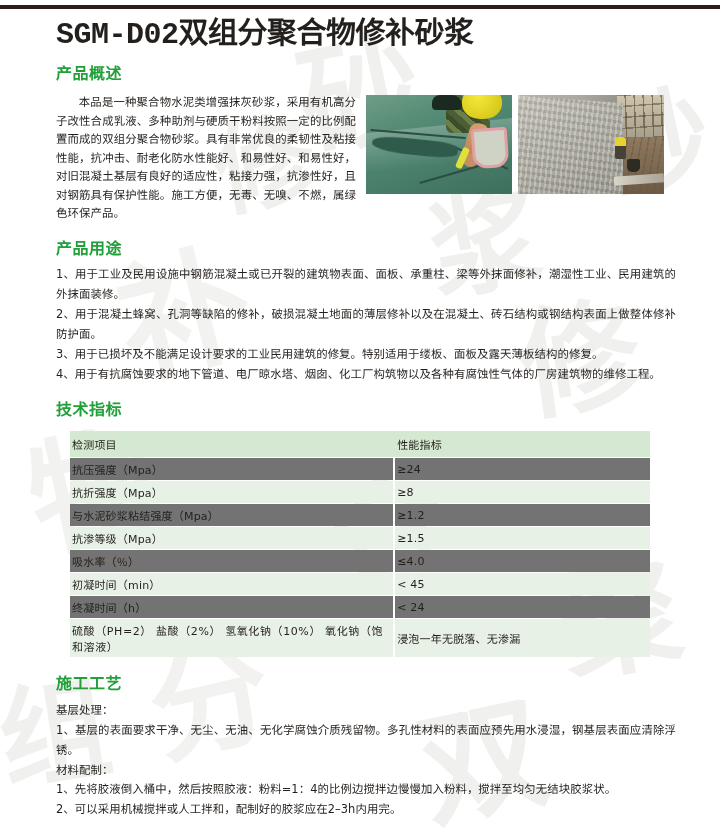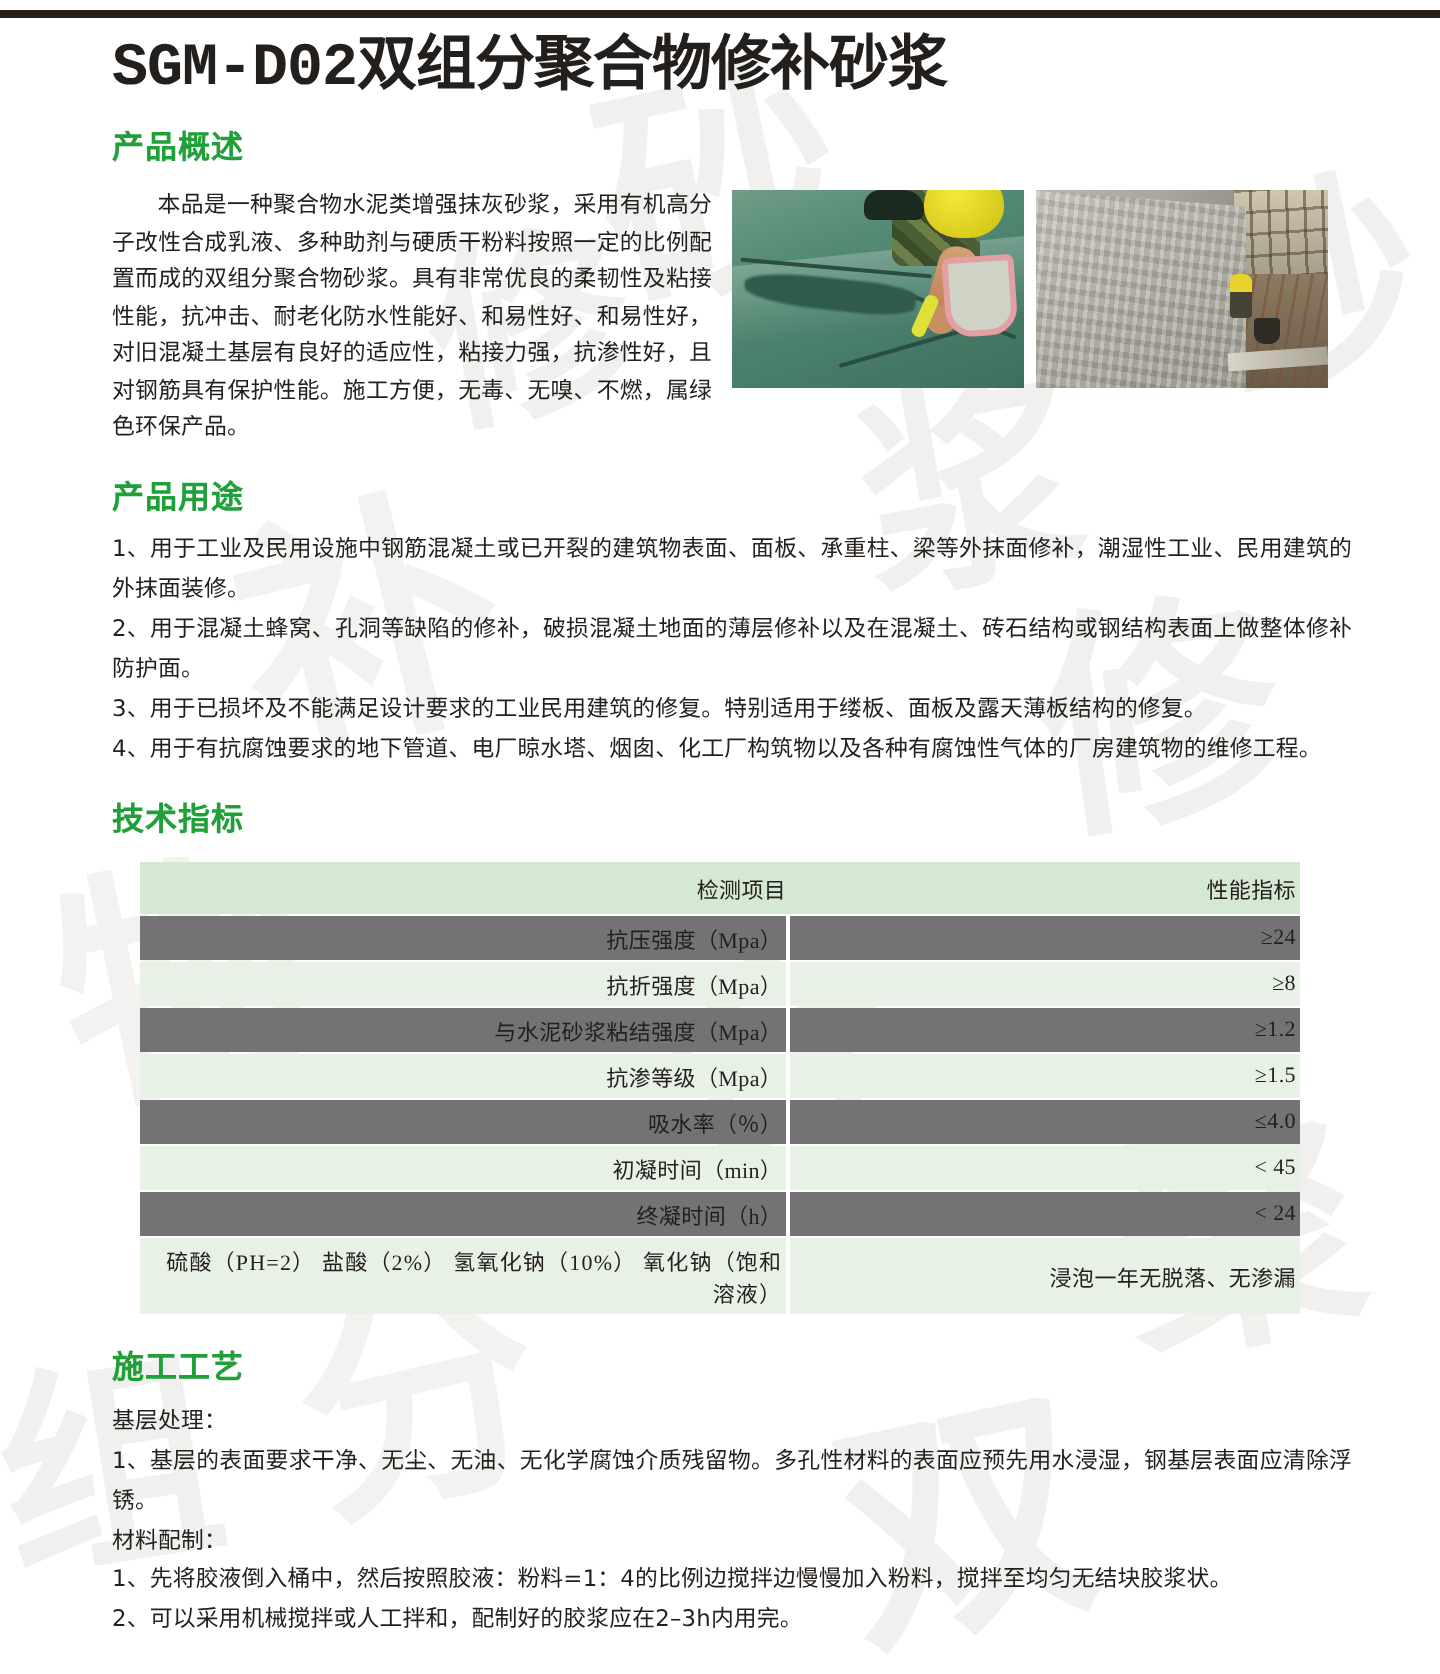--- a/index.html
+++ b/index.html
@@ -236,26 +236,25 @@
     padding-right: 48px;
     box-sizing: border-box;
   }
   table.specs {
     border-collapse: separate;
     border-spacing: 0 1px;
     width: 100%;
     font-size: 11px;
   }
   table.specs th, table.specs td {
-    text-align: right;
+    text-align: left;
     padding: 3px 2px 3px 2px;
     font-weight: normal;
     color: #231f1c;
     letter-spacing: 0.2px;
-    font-family: Liberation Serif, serif;
   }
   table.specs th {
     background: #d5e8d1;
     font-size: 11px;
     padding: 5px 2px;
   }
   table.specs th.col-item { width: 55.5%; }
   table.specs th.col-value { width: 43.5%; }
   table.specs td { width: auto; }
   tr.row-even td.cell-item,

